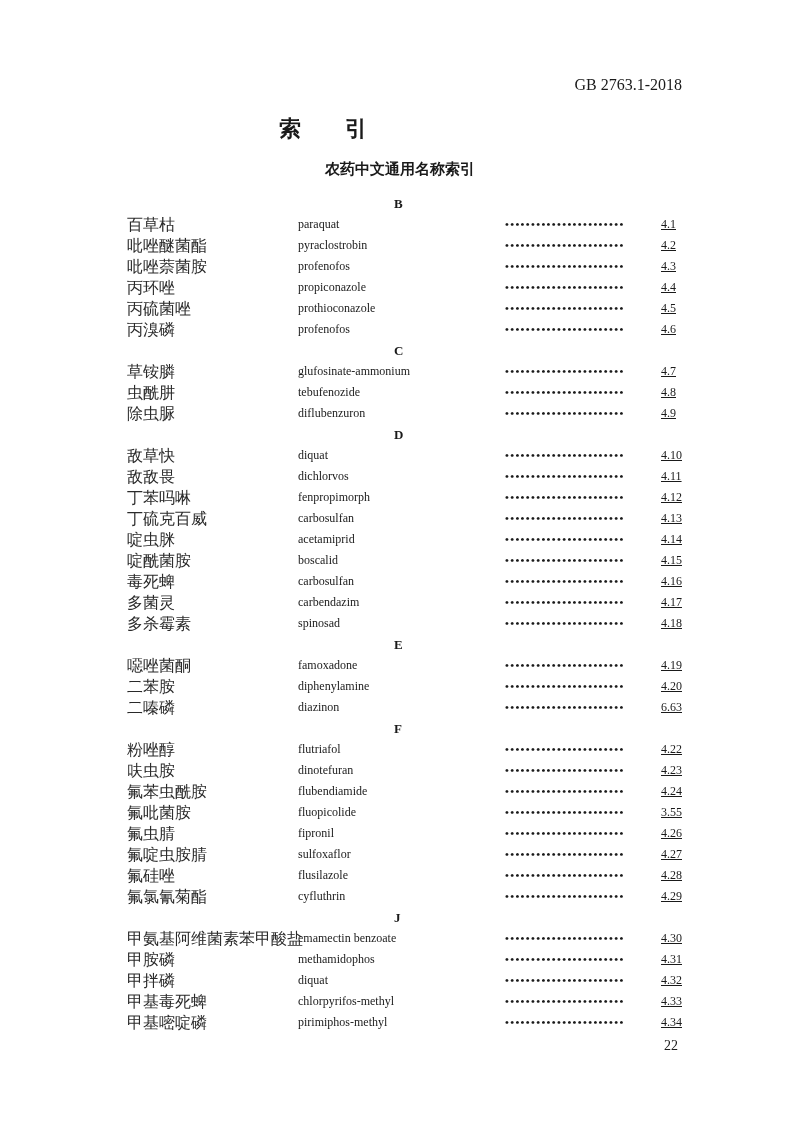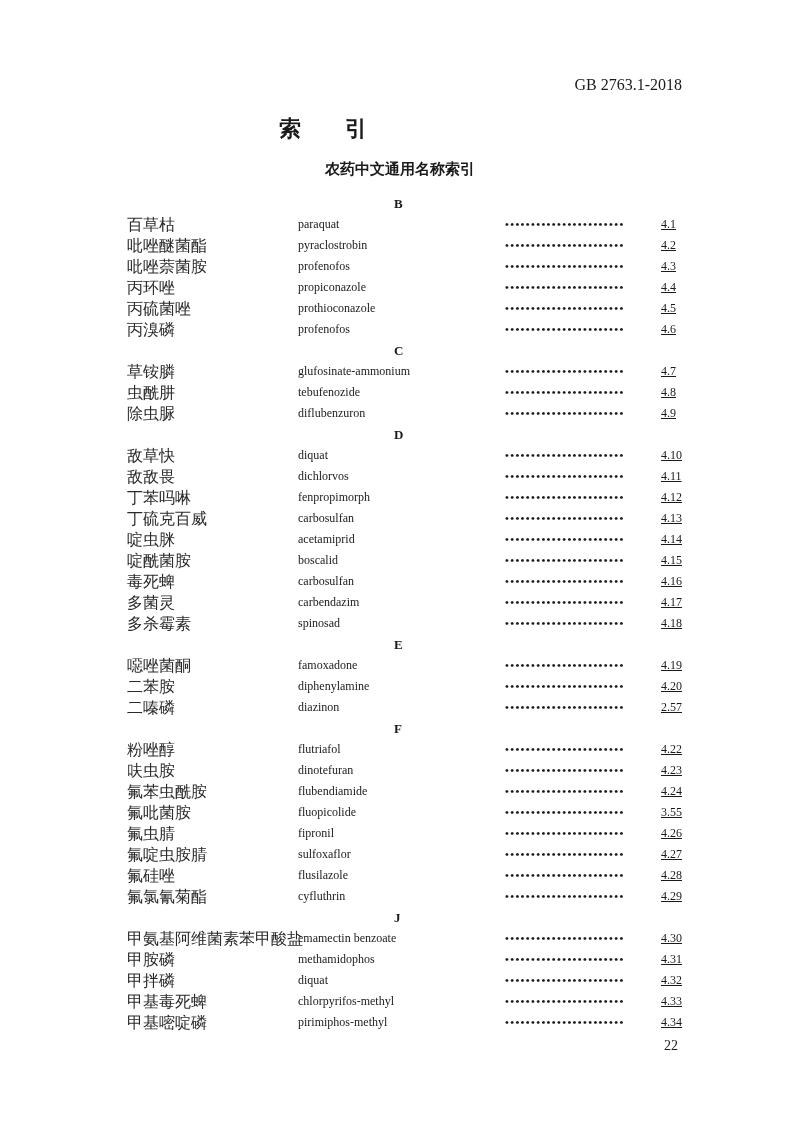--- a/index.html
+++ b/index.html
@@ -150,21 +150,21 @@
     <div class="row">
       <span class="cn">二苯胺</span>
       <span class="en">diphenylamine</span>
       <span class="dots">•••••••••••••••••••••••</span>
       <span class="ref">4.20</span>
     </div>
     <div class="row">
       <span class="cn">二嗪磷</span>
       <span class="en">diazinon</span>
       <span class="dots">•••••••••••••••••••••••</span>
-      <span class="ref">2.57</span>
+      <span class="ref">6.63</span>
     </div>
     <div class="letter">F</div>
     <div class="row">
       <span class="cn">粉唑醇</span>
       <span class="en">flutriafol</span>
       <span class="dots">•••••••••••••••••••••••</span>
       <span class="ref">4.22</span>
     </div>
     <div class="row">
       <span class="cn">呋虫胺</span>

